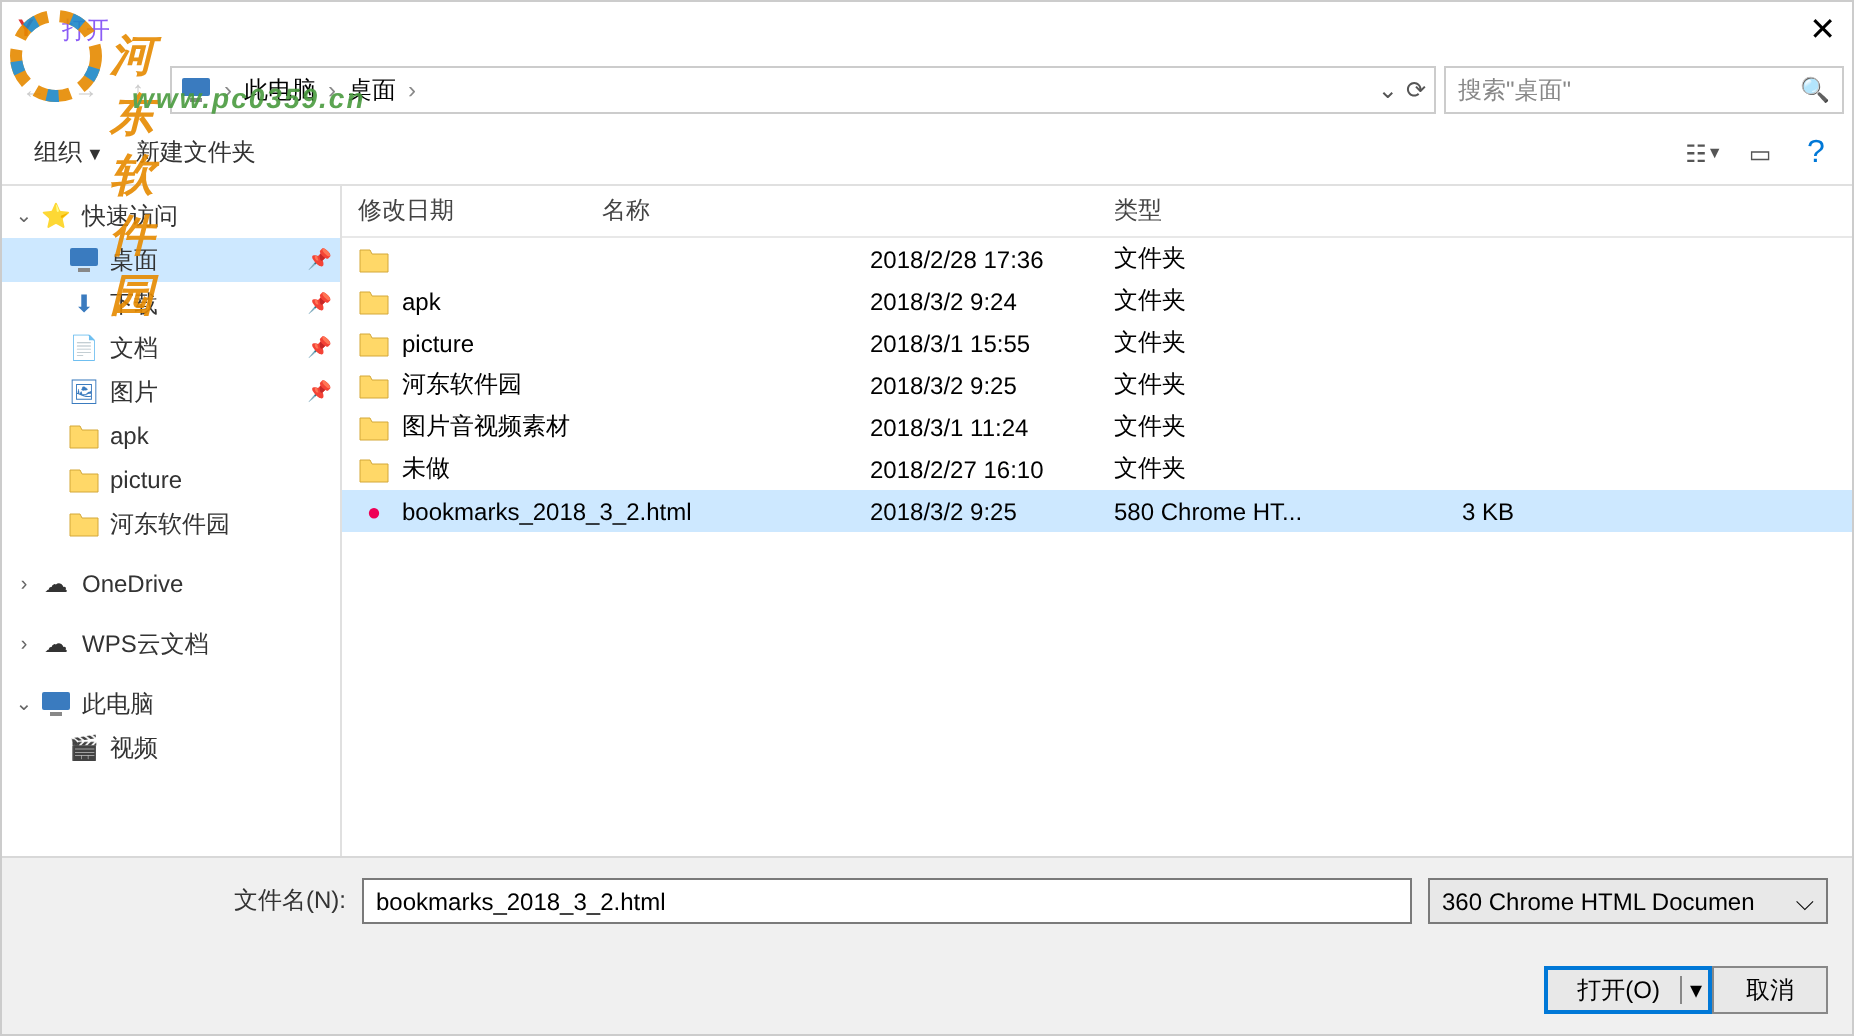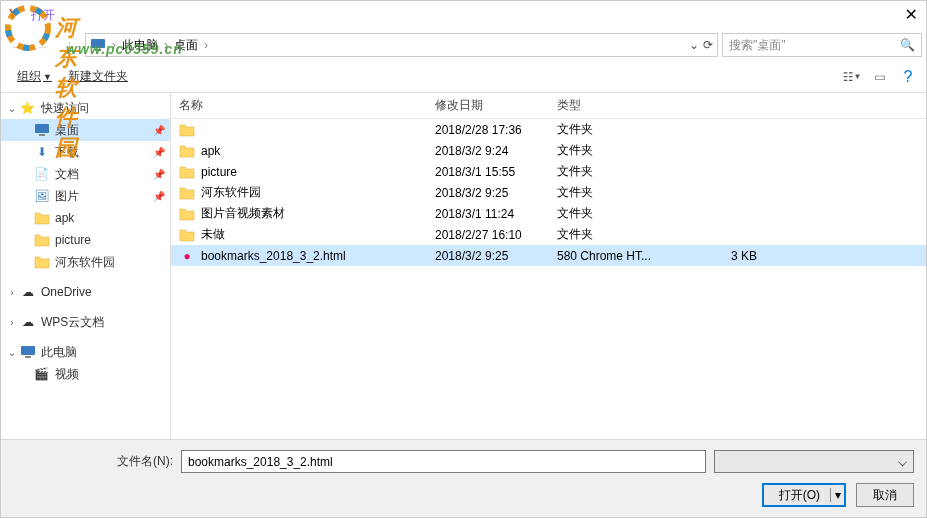--- a/index.html
+++ b/index.html
@@ -21,21 +21,21 @@
 .nav-btn.disabled { color: #ccc; }
 .breadcrumb { flex: 1; height: 24px; border: 1px solid #ccc; display: flex; align-items: center; padding: 0 4px; margin-right: 4px; }
 .breadcrumb .pc-icon { width: 16px; height: 16px; margin-right: 4px; }
 .breadcrumb .crumb { padding: 0 4px; cursor: pointer; }
 .breadcrumb .sep { color: #888; padding: 0 2px; }
 .breadcrumb .drop-refresh { margin-left: auto; display: flex; gap: 4px; color: #555; }
 .search-box { width: 200px; height: 24px; border: 1px solid #ccc; display: flex; align-items: center; padding: 0 6px; color: #888; }
 .search-box .mag { margin-left: auto; }
 
 .toolbar { height: 32px; display: flex; align-items: center; padding: 0 8px; border-bottom: 1px solid #e0e0e0; background: #fff; }
-.tb-item { padding: 4px 8px; cursor: pointer; color: #333; text-decoration: underline; }
+.tb-item { padding: 4px 8px; cursor: pointer; color: #333; }
 .tb-item .drop { margin-left: 2px; font-size: 9px; }
 .tb-right { margin-left: auto; display: flex; gap: 8px; align-items: center; }
 .tb-icon { width: 20px; height: 20px; display: flex; align-items: center; justify-content: center; cursor: pointer; color: #555; }
 .help-icon { color: #0078d7; font-size: 16px; }
 
 .body-area { display: flex; height: 370px; }
 .sidebar { width: 170px; border-right: 1px solid #e0e0e0; overflow-y: auto; padding: 4px 0; }
 .tree-item { display: flex; align-items: center; height: 22px; padding: 0 4px; cursor: pointer; color: #333; }
 .tree-item.selected { background: #cde8ff; }
 .tree-item .expand { width: 14px; text-align: center; color: #666; font-size: 10px; }
@@ -52,26 +52,26 @@
 .col-type { width: 116px; }
 .col-size { width: 100px; text-align: right; }
 .fl-rows { }
 .fl-row { display: flex; height: 21px; align-items: center; cursor: pointer; }
 .fl-row.selected { background: #cde8ff; }
 .fl-row .col { padding: 0 8px; overflow: hidden; white-space: nowrap; text-overflow: ellipsis; }
 .fl-row .col-name { display: flex; align-items: center; gap: 6px; }
 .fl-row .ficon { width: 16px; height: 16px; display: inline-flex; align-items: center; justify-content: center; }
 
 .bottom { position: absolute; bottom: 0; left: 0; right: 0; background: #f0f0f0; border-top: 1px solid #d8d8d8; padding: 10px 12px; }
-.row-filename { display: flex; align-items: center; margin-bottom: 10px; gap: 8px; }
+.row-filename { display: flex; align-items: center; margin-bottom: 21px; gap: 8px; }
 .row-filename label { width: 160px; text-align: right; color: #333; }
 .row-filename input { flex: 1; height: 23px; border: 1px solid #7a7a7a; padding: 0 6px; background: #fff; }
 .filter-dd { width: 200px; height: 23px; border: 1px solid #7a7a7a; background: #e8e8e8; display: flex; align-items: center; padding: 0 6px; cursor: pointer; }
 .filter-dd .dd-ar { margin-left: auto; }
-.row-buttons { display: flex; justify-content: flex-end; gap: 10px; }
+.row-buttons { display: flex; justify-content: flex-end; gap: 0; }
 .btn { height: 24px; padding: 0 16px; border: 1px solid #888; background: #e8e8e8; cursor: pointer; display: flex; align-items: center; }
 .btn.split { padding-right: 4px; }
 .btn.split .bsep { border-left: 1px solid #888; margin-left: 10px; padding-left: 4px; }
 .btn.default { border: 1px solid #0078d7; box-shadow: 0 0 0 1px #0078d7 inset; }
 
 .folder-svg { fill: #ffd868; stroke: #d4a838; stroke-width: 0.5; }
 .monitor-svg { fill: #3a7bbf; }
 </style>
 </head>
 <body>
@@ -224,22 +224,22 @@
     </div>
     <div class="tree-item l2">
       <span class="expand"></span>
       <span class="ticon">🎬</span>
       <span>视频</span>
     </div>
   </div>
 
   <div class="filelist">
     <div class="fl-header">
+      <div class="col col-date">修改日期</div>
       <div class="col col-name">名称</div>
-      <div class="col col-date">修改日期</div>
       <div class="col col-type">类型</div>
     </div>
     <div class="fl-rows" id="fl-rows">
         <div class="fl-row">
           <div class="col col-name">
             <span class="ficon">
               <svg width="16" height="14" viewBox="0 0 16 14">
                 <path class="folder-svg" d="M1 2h5l1 2h8v9H1z"></path>
               </svg>
             </span>
@@ -327,20 +327,21 @@
         </div>
       </div>
   </div>
 </div>
 
 <div class="bottom">
   <div class="row-filename">
     <label>文件名(N):</label>
     <input type="text" value="bookmarks_2018_3_2.html" style="">
     <div class="filter-dd">
+      <span>360 Chrome HTML Documen</span>
       <span class="dd-ar">⌵</span>
     </div>
   </div>
   <div class="row-buttons">
     <button class="btn split default">
       <span>打开(O)</span>
       <span class="bsep">▾</span>
     </button>
     <button class="btn">取消</button>
   </div>

